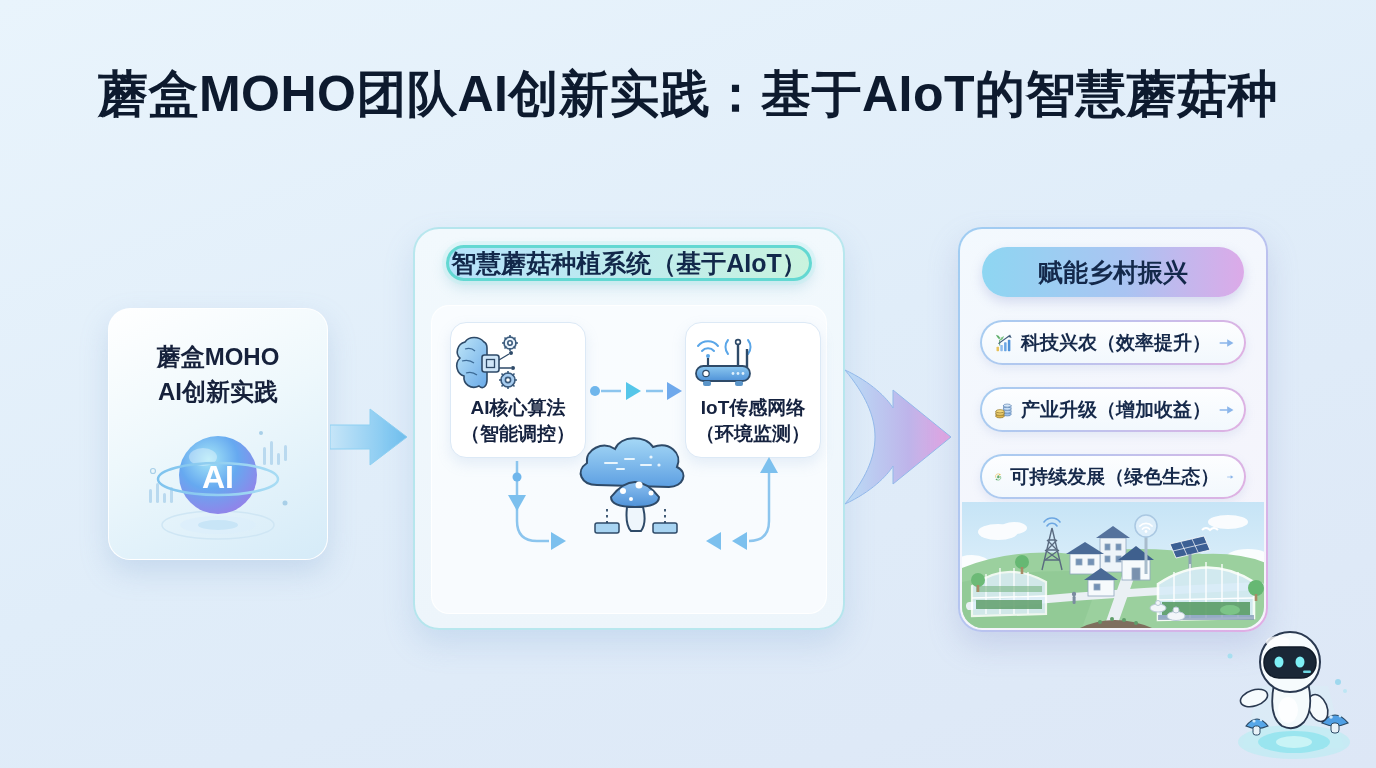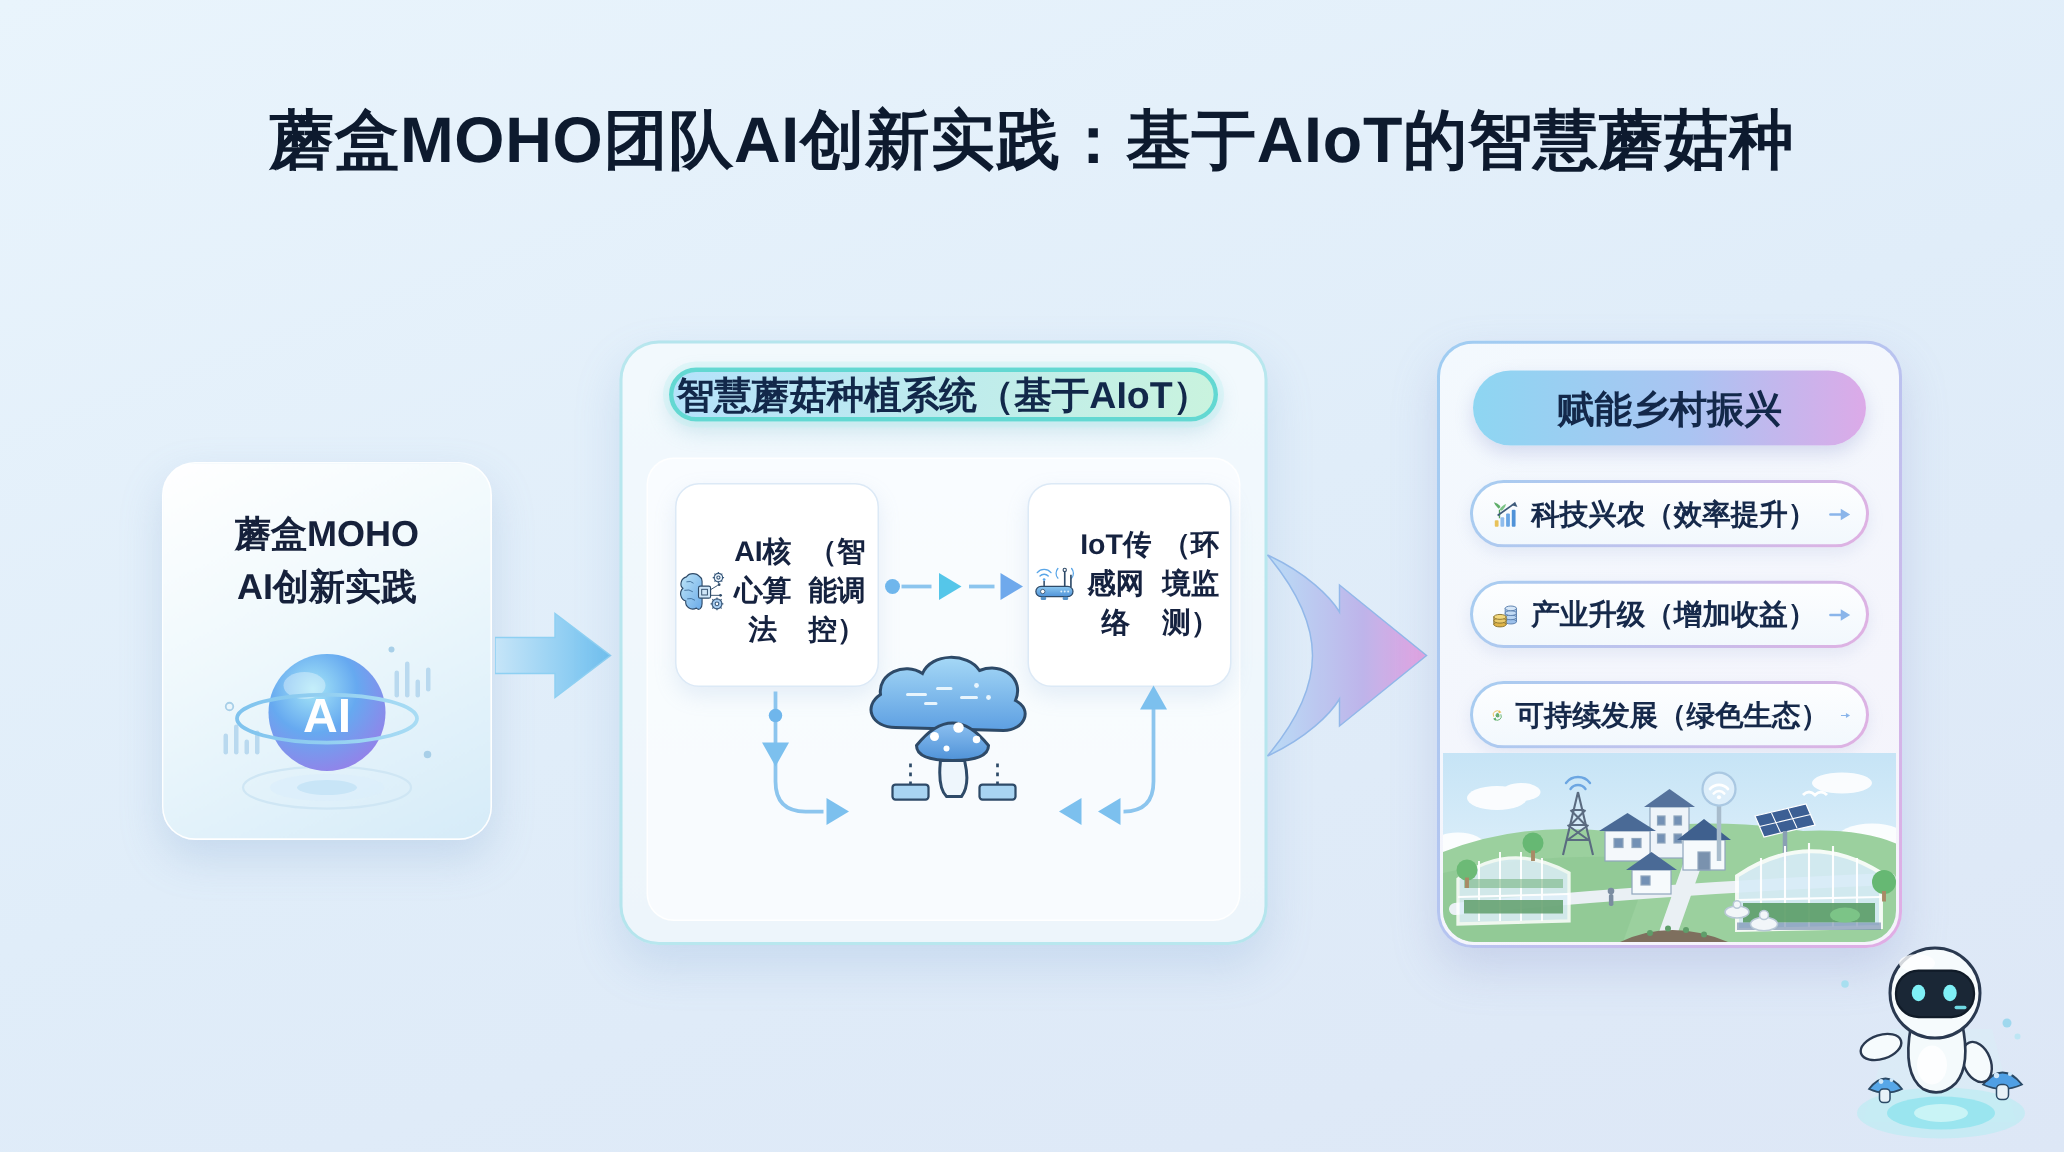--- a/index.html
+++ b/index.html
@@ -5,21 +5,21 @@
   * { margin:0; padding:0; box-sizing:border-box; }
   html,body { width:1376px; height:768px; }
   body {
     position:relative; overflow:hidden;
     font-family:"Liberation Sans","DejaVu Sans",sans-serif;
     background:linear-gradient(160deg,#e9f4fc 0%,#e0edf9 50%,#dde7f6 100%);
   }
   
   .main-title{
     position:absolute; left:0; right:0; top:68px;
-    text-align:center; font-size:43px; font-weight:900; color:#0d1a2e;
+    text-align:center; font-size:50px; font-weight:900; color:#0d1a2e;
     line-height:53px; letter-spacing:.5px;
   }
   
   .card-left{
     position:absolute; left:108px; top:308px; width:220px; height:252px;
     border-radius:22px;
     background:linear-gradient(155deg,#ffffff 0%,#eef8fc 45%,#d5ebf8 100%);
     border:1px solid rgba(255,255,255,.95);
     box-shadow:0 12px 28px rgba(130,165,210,.28);
   }
@@ -50,26 +50,26 @@
     display:flex; align-items:center; justify-content:center;
     background:linear-gradient(90deg,#b5e2fb 0%,#bfecec 55%,#c9f3de 100%);
     border:3px solid #63d8d2;
     box-shadow:0 0 0 4px rgba(190,240,240,.35), 0 6px 14px rgba(110,180,200,.3);
     font-size:25px; font-weight:800; color:#12284a; z-index:4;
   }
   .node{
     position:absolute; width:136px; background:#ffffff;
     border:1.5px solid #dce9f6; border-radius:16px;
     box-shadow:0 6px 14px rgba(140,170,215,.18);
-    display:flex; flex-direction:row; align-items:center;
+    display:flex; flex-direction:column; 
     text-align:center; font-size:19px; font-weight:800; color:#15223f;
     line-height:26px; z-index:1;
   }
   .node-ai{ left:35px; top:93px; height:136px; padding-top:10px; }
-  .node-iot{ left:270px; top:93px; height:136px; }
+  .node-iot{ left:270px; top:93px; height:136px; padding-top:10px; }
   .node-auto{ left:152px; top:251px; height:122px; justify-content:flex-end; padding-bottom:10px; }
   .cloud-mushroom{ position:absolute; left:140px; top:196px; z-index:3; }
   .connectors{ position:absolute; left:0; top:0; z-index:2; pointer-events:none; }
   
   .arrow2{ position:absolute; left:843px; top:362px; }
   
   .card-right{
     position:absolute; left:958px; top:227px; width:310px; height:405px;
     border-radius:24px; border:2px solid transparent;
     background:linear-gradient(150deg,#f3f9fe,#f5f3fb) padding-box,

